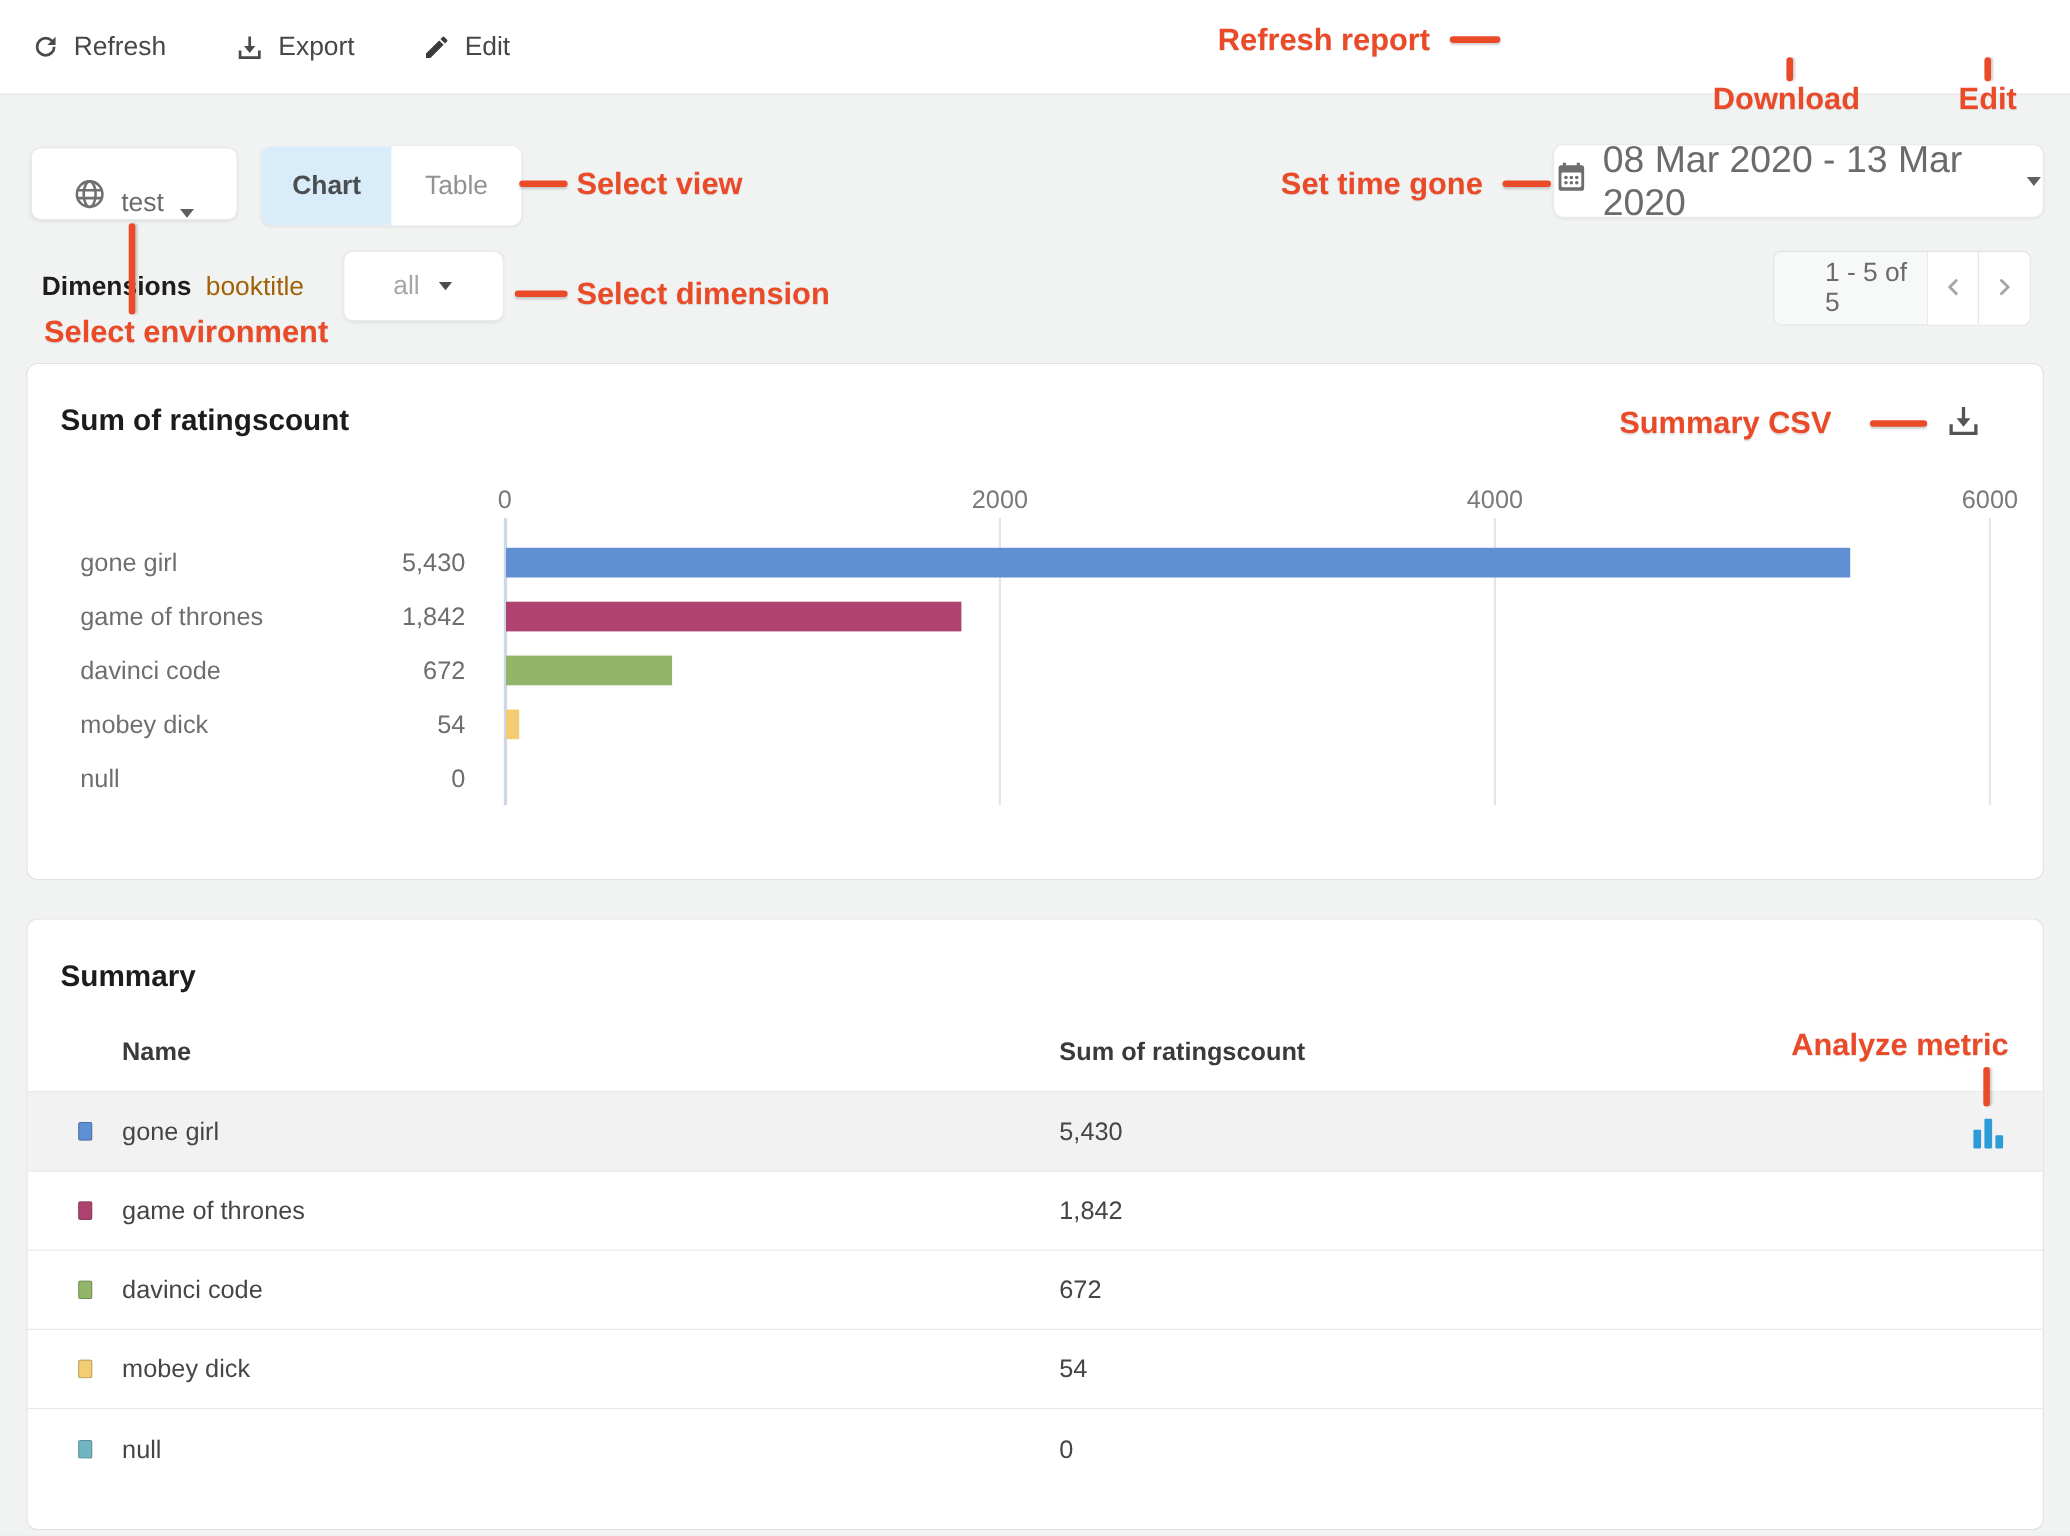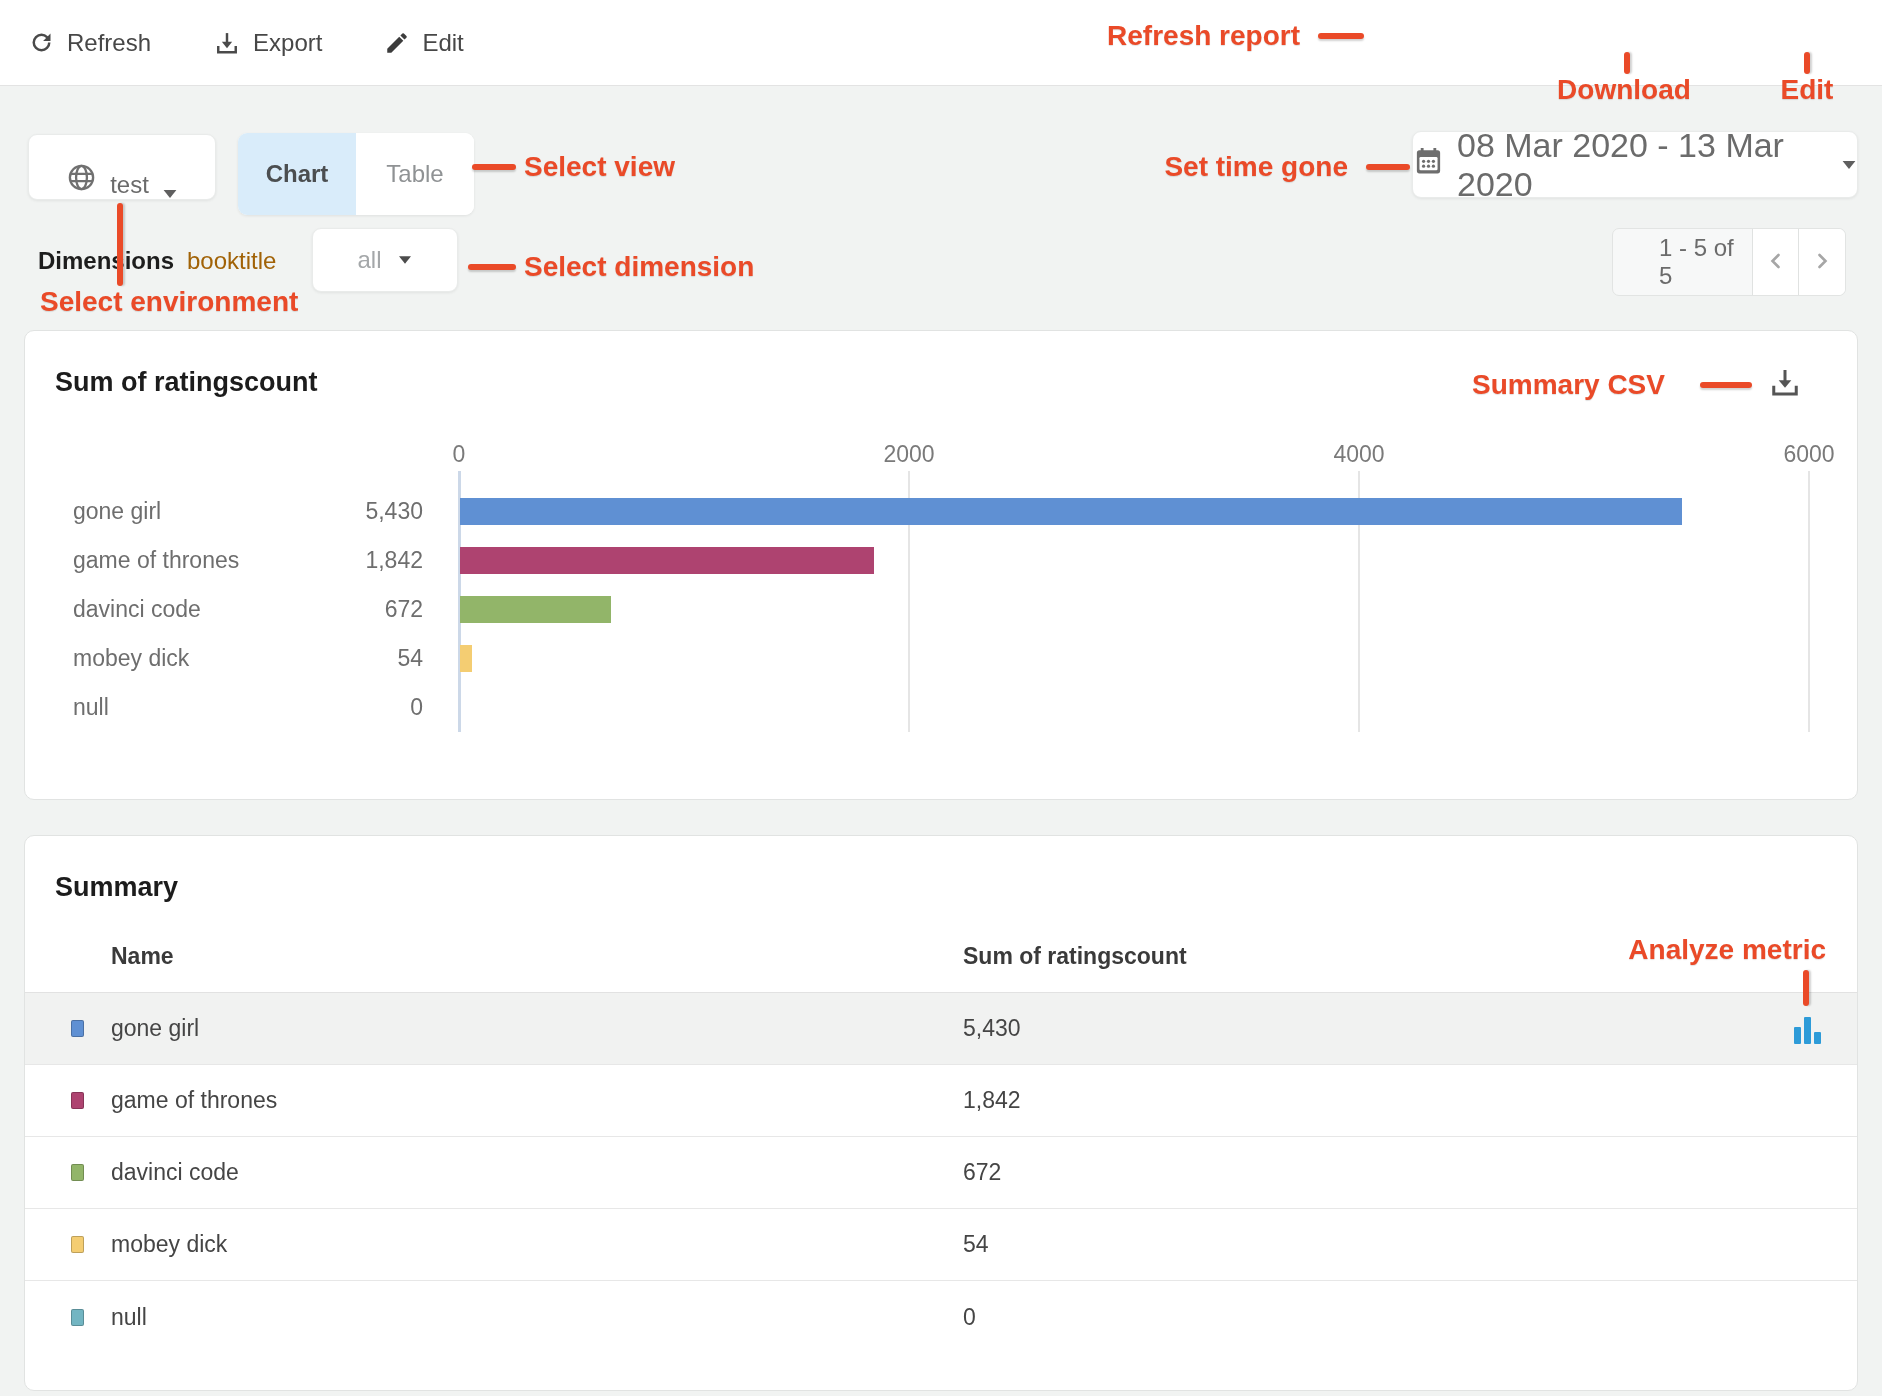--- a/index.html
+++ b/index.html
@@ -27,21 +27,21 @@
   .ui-card {
     background:#fff; border:1px solid #e9ebea; border-radius:9px;
     box-shadow:0 1px 3px rgba(0,0,0,.07);
   }
   .env-card {
     position:absolute; left:28px; top:134px; width:188px; height:66px;
     display:flex; align-items:flex-end; justify-content:center; gap:13px;
     font-size:24px; color:#6b6b6b;
   }
   .view-toggle {
-    position:absolute; left:238px; top:133px; height:82px; display:flex;
+    position:absolute; left:238px; top:133px; height:72px; display:flex;
     border-radius:9px; overflow:hidden; box-shadow:0 1px 3px rgba(0,0,0,.08);
     background:#fff;
   }
   .toggle-btn { width:118px; height:100%; font-size:24px; background:#fff; color:#8f9294; }
   .toggle-btn.active { background:#d9ecfa; color:#4b4e50; font-weight:700; }
   .date-card {
     position:absolute; top:131px; right:24px; width:446px; height:67px;
     display:flex; align-items:center; justify-content:center; gap:13px;
     font-size:34px; color:#6b6b6b;
   }

